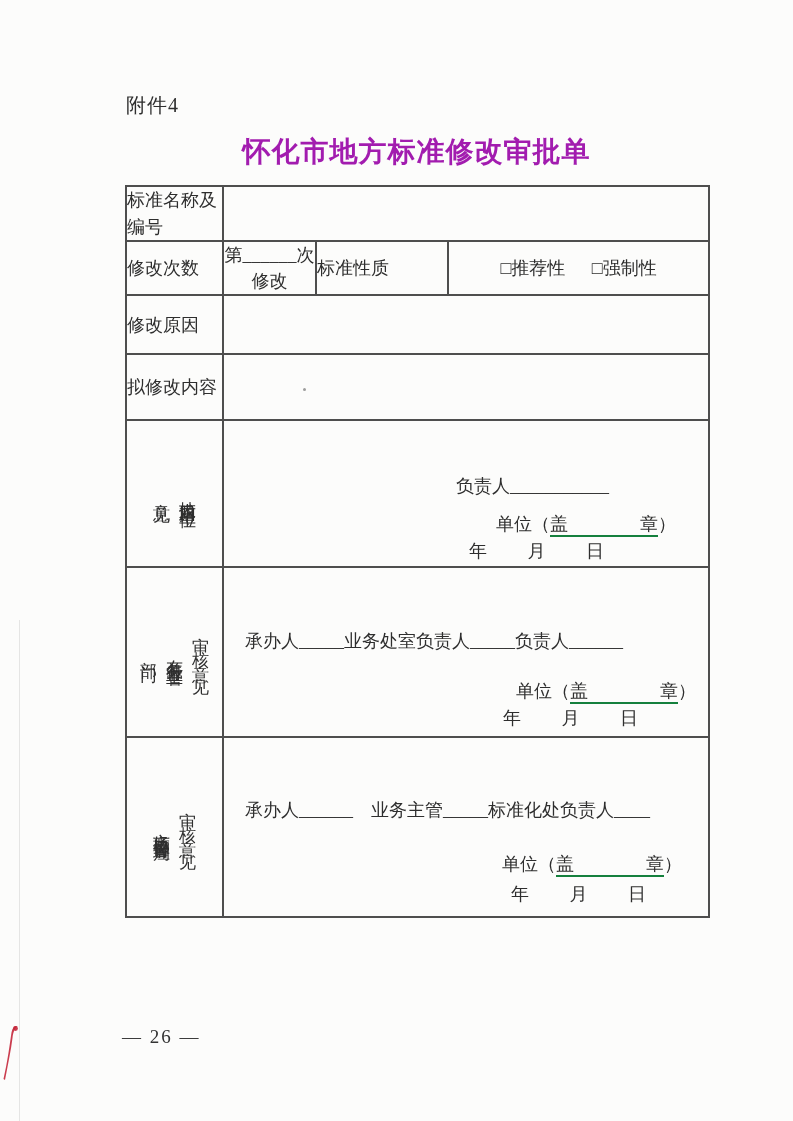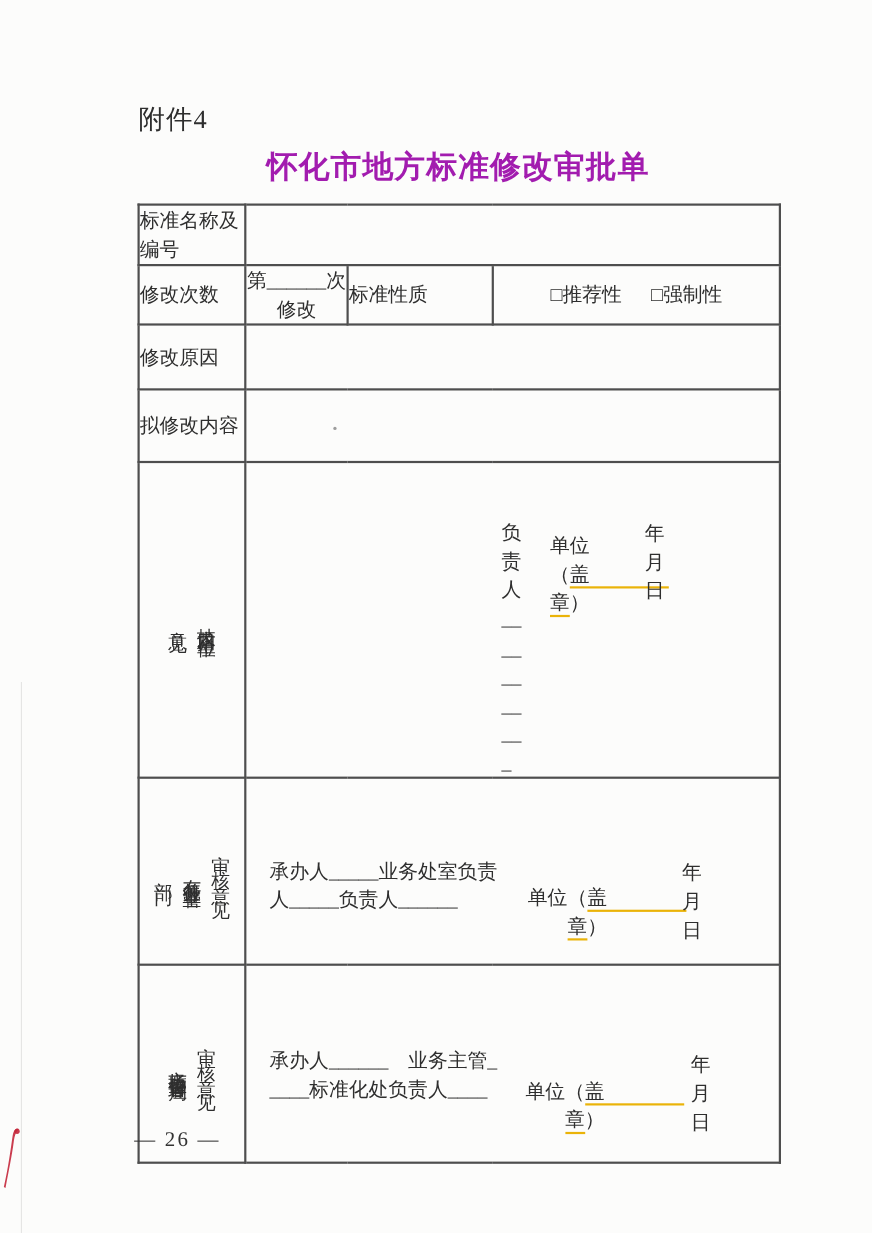--- a/index.html
+++ b/index.html
@@ -6,21 +6,21 @@
   .page{
     position:relative;
     width:793px;height:1121px;
     background:#fcfcfb;
     font-family:"Liberation Serif","DejaVu Serif",serif;
     color:#2e2e2e;
     overflow:hidden;
   }
   .attachment{
     position:absolute;left:126px;top:92px;
-    font-size:24px;letter-spacing:1px;
+    font-size:20px;letter-spacing:1px;
   }
   .title{
     position:absolute;left:125px;top:133px;width:583px;
     margin:0;text-align:center;
     font-family:"Liberation Sans","DejaVu Sans",sans-serif;
     font-size:28px;font-weight:700;letter-spacing:1px;color:#a21caf;
   }
   table.form{
     position:absolute;left:125px;top:185px;width:583px;
     border-collapse:collapse;table-layout:fixed;
@@ -41,24 +41,24 @@
   .vcell{vertical-align:middle;}
   .vwrap{display:flex;flex-direction:row;justify-content:center;align-items:center;gap:9px;}
   .vcol{
     writing-mode:vertical-rl;text-orientation:upright;
     font-size:17px;line-height:1;letter-spacing:2px;
   }
   .vcol.spread{letter-spacing:14px;}
   .vcol.small{letter-spacing:4px;}
   
   .sigcell{vertical-align:top;}
-  .sig{display:flex;}
+  .sig{display:flex;flex-direction:column;}
   .sig .line1{white-space:pre-wrap;}
   .seal-line{text-align:right;white-space:pre-wrap;}
-  .seal-underline{border-bottom:2px solid #eab308;padding-bottom:1px;}
+  .seal-underline{border-bottom:2px solid #15803d;padding-bottom:1px;}
   .date-line{text-align:right;white-space:pre-wrap;}
   
   .sig.r6{padding-top:50px;}
   .sig.r6 .line1{padding-left:232px;}
   .sig.r6 .seal-line{margin-top:12px;padding-right:32px;}
   .sig.r6 .date-line{margin-top:1px;padding-right:104px;}
   .sig.r7{padding-top:54px;}
   .sig.r7 .line1{padding-left:21px;}
   .sig.r7 .seal-line{margin-top:24px;padding-right:12px;}
   .sig.r7 .date-line{margin-top:1px;padding-right:70px;}

